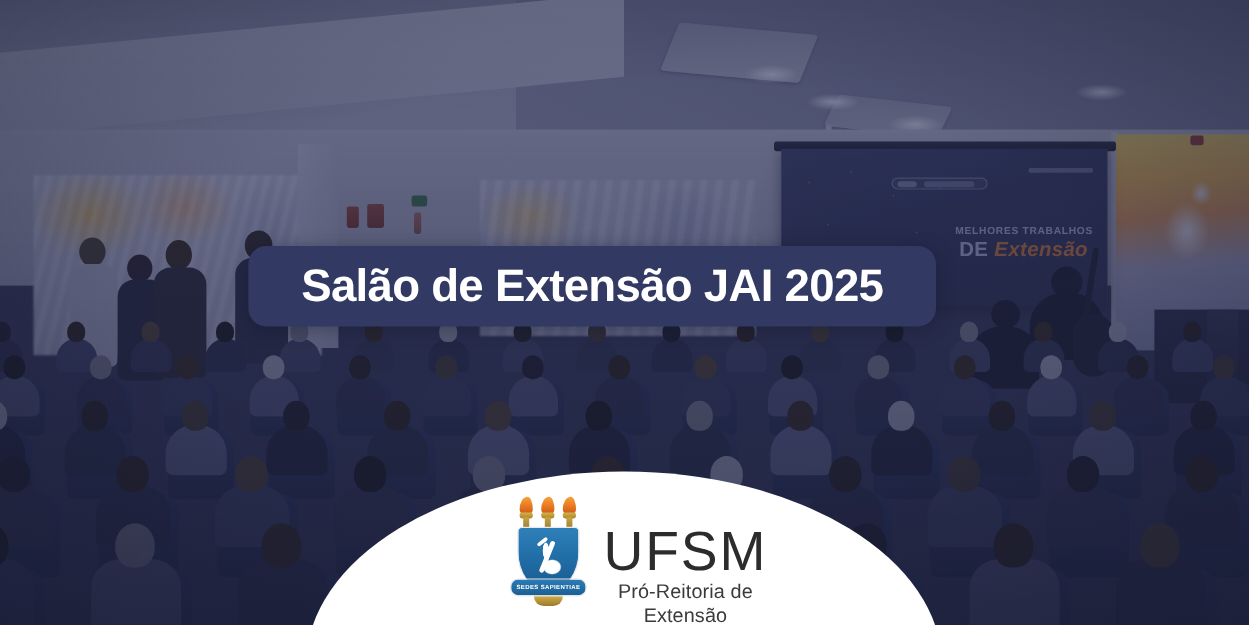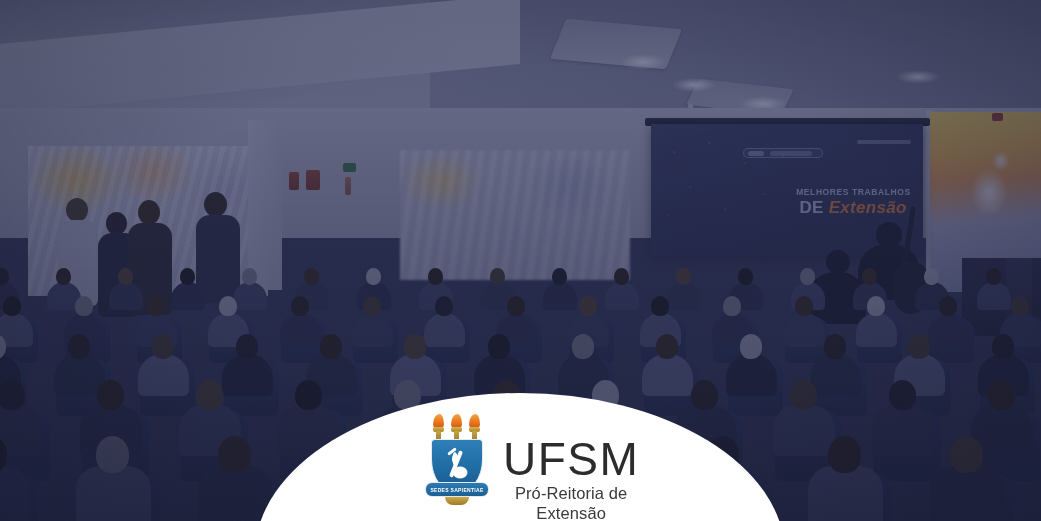--- a/index.html
+++ b/index.html
@@ -629,20 +629,23 @@
         <div class="seat" style="left: 931.85px; top: 223.95px; width: 82.5px; height: 85.8px; opacity: 0.95;"></div>
         <div class="sh" style="left: 929.54px; top: 216.36px; width: 75.9px; height: 62.7px; background: rgb(47, 53, 87);"></div>
         <div class="hd" style="left: 950px; top: 186px; width: 33px; height: 36.96px; background: rgb(90, 74, 58);"></div>
       </div>
 
     <div class="tint"></div>
     <div class="tint2"></div>
     <div class="vig"></div>
   </div>
 
+  <div class="title-banner">
+    <div class="title-text">Salão de Extensão JAI 2025</div>
+  </div>
 
   <div class="oval"></div>
 
   <div class="logo-wrap">
     <div class="crest">
       <div class="torch t1">
         <div class="flame"></div>
           <div class="cup"></div>
           <div class="stick"></div>
       </div>

